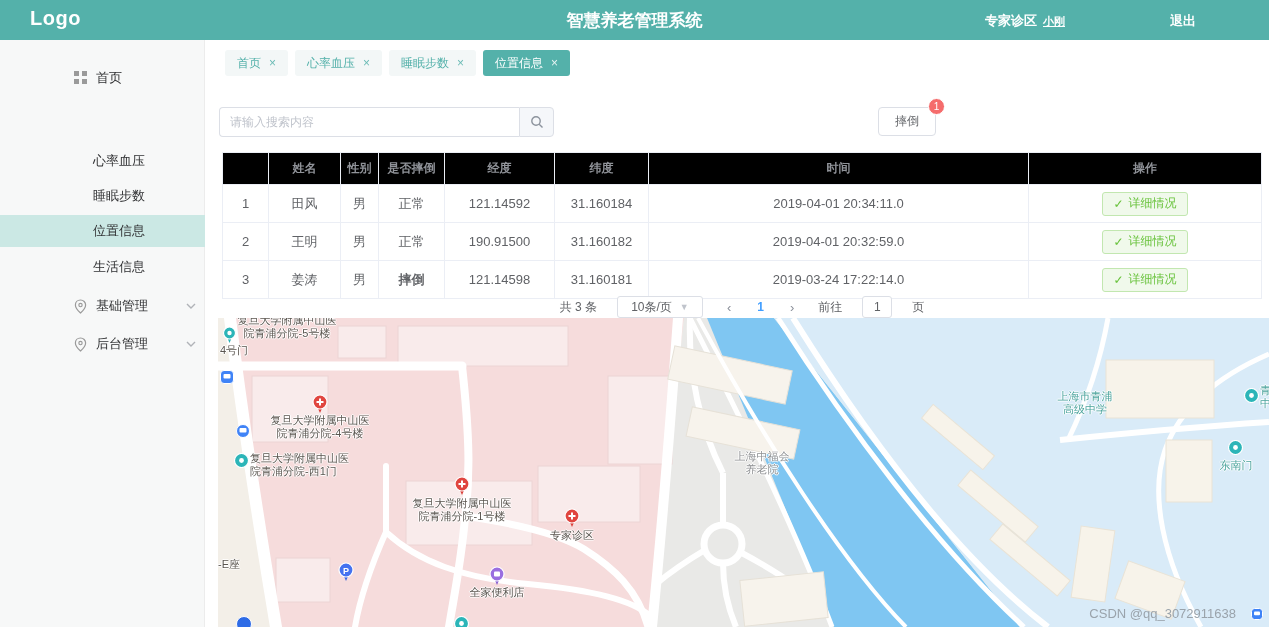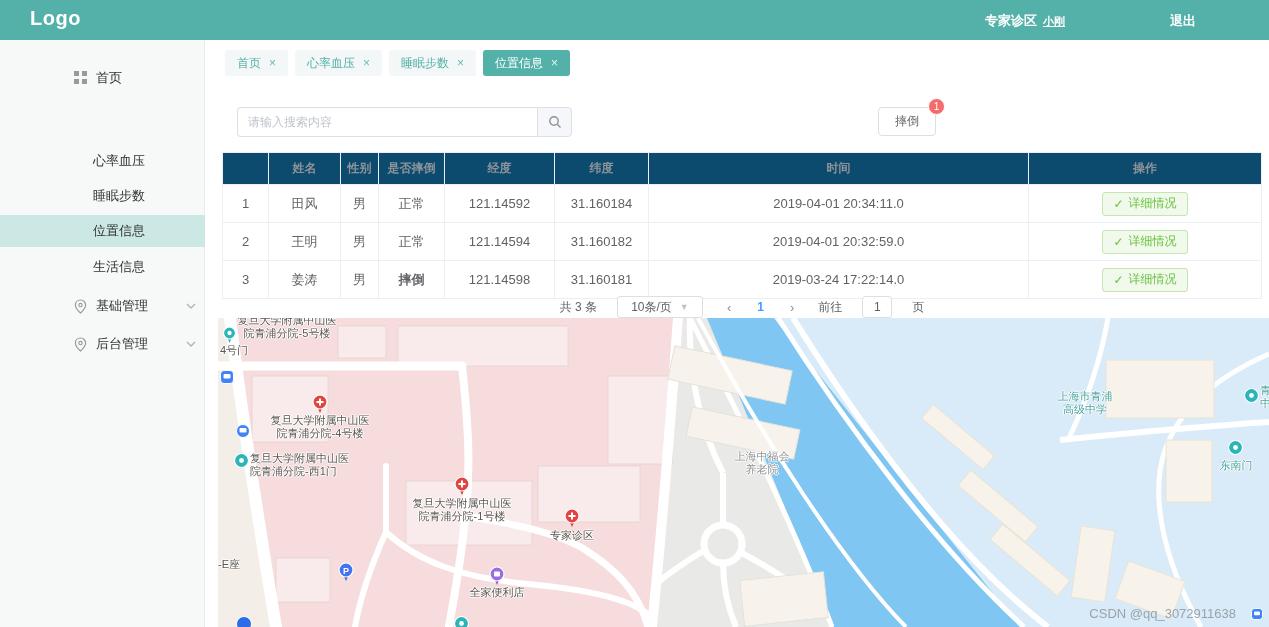--- a/index.html
+++ b/index.html
@@ -26,35 +26,35 @@
   .side-item .chev { position:absolute; left:186px; top:13px; }
   .side-item.child .lbl { left:93px; }
   .side-item.active { background:#cbe8e4; }
   
   .tabbar { position:absolute; left:225px; top:50px; height:26px; display:flex; gap:7px; z-index:10; }
   .tab { height:26px; padding:0 12px; display:flex; align-items:center; gap:8px;
          background:#f3f7f7; border-radius:3px; font-size:12px; color:#54b1aa; cursor:pointer; }
   .tab .x { font-size:12px; opacity:.85; }
   .tab.active { background:#54b1aa; color:#fff; }
   
-  .search-wrap { position:absolute; left:237px; top:107px; display:flex; z-index:10;align-items:flex-end; }
+  .search-wrap { position:absolute; left:219px; top:107px; display:flex; z-index:10;align-items:flex-end; }
   .search-input { width:300px; height:30px; border:1px solid #dcdfe6; border-right:none; border-radius:4px 0 0 4px;
                   padding:0 10px; font-size:12px; color:#606266; background:#fff; outline:none;
                   font-family:"Liberation Sans",sans-serif; }
   .search-input::placeholder { color:#c0c4cc; }
   .search-btn { width:35px; height:30px; border:1px solid #dcdfe6; border-radius:0 4px 4px 0; background:#f5f7fa;
                 display:flex; align-items:center; justify-content:center; cursor:pointer; }
   .fall-wrap { position:absolute; left:878px; top:107px; z-index:10; }
   .fall-btn { position:relative; height:29px; padding:0 16px; background:#fff; border:1px solid #dcdfe6;
               border-radius:4px; font-size:12px; color:#606266; cursor:pointer; font-family:"Liberation Sans",sans-serif; }
   .badge { position:absolute; right:-9px; top:-9px; min-width:17px; height:17px; border-radius:9px; background:#f56c6c;
            border:1px solid #fff; color:#fff; font-size:10px; line-height:15px; text-align:center; padding:0 3px; }
   
   .tbl { position:absolute; left:222px; top:152px; width:1040px; border-collapse:collapse; z-index:10; background:#fff; }
-  .tbl th { height:32px; font-size:12px; font-weight:bold; color:#909399; border:1px solid #ebeef5; background:#0c4a6e; }
+  .tbl th { height:32px; font-size:12px; font-weight:bold; color:#909399; border:1px solid #ebeef5; background:#000000; }
   .tbl td { height:38px; font-size:13px; color:#606266; text-align:center; border:1px solid #ebeef5; }
   .st-normal { color:#67c23a; font-weight:normal; }
   .st-fall { color:#f56c6c; font-weight:bold; }
   .detail-btn { display:inline-flex; align-items:center; gap:5px; height:24px; padding:0 10px;
                 background:#f0f9eb; border:1px solid #c2e7b0; border-radius:3px; color:#67c23a; font-size:12px;
                 cursor:pointer; font-family:"Liberation Sans",sans-serif; }
   
   .pager { position:absolute; left:222px; top:296px; width:1040px; height:22px; display:flex; align-items:center;
            justify-content:center; gap:20px; font-size:12px; color:#606266; z-index:10; }
   .pg-select { width:86px; height:22px; border:1px solid #dcdfe6; border-radius:3px; display:flex; align-items:center;
@@ -74,20 +74,21 @@
   .map-label.teal { color:#4aa39c; }
   .map-pin { position:absolute; z-index:4; }
   .watermark { position:absolute; right:6px; bottom:6px; font-size:13px; color:#9aa3ab; z-index:6;
                display:flex; align-items:center; gap:15px; text-shadow:none; }
 </style>
 </head>
 <body>
 
 <div class="header">
   <div class="logo">Logo</div>
+  <div class="app-title">智慧养老管理系统</div>
   <div class="welcome">
     <span>专家诊区</span><span class="uname">小刚</span>
   </div>
   <div class="logout">退出</div>
 </div>
 
 <div class="sidebar">
   <div class="side-item" style="top:22px;">
     <svg class="si-icon" width="13" height="13" viewBox="0 0 13 13">
       <g fill="#9a9a9a">
@@ -203,21 +204,21 @@
       <td><button class="detail-btn">
             <span>✓</span>
             <span>详细情况</span>
           </button></td>
     </tr>
     <tr>
       <td>2</td>
       <td>王明</td>
       <td>男</td>
       <td class="st-normal">正常</td>
-      <td>121.14594</td>
+      <td>190.91500</td>
       <td>31.160182</td>
       <td>2019-04-01 20:32:59.0</td>
       <td><button class="detail-btn">
             <span>✓</span>
             <span>详细情况</span>
           </button></td>
     </tr>
     <tr>
       <td>3</td>
       <td>姜涛</td>

